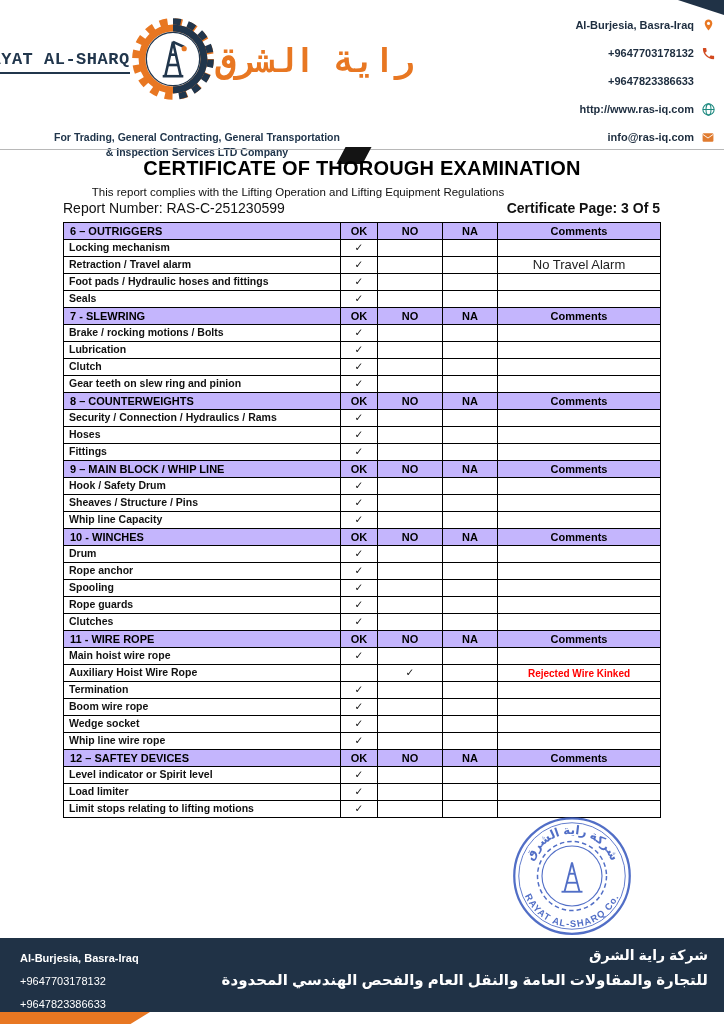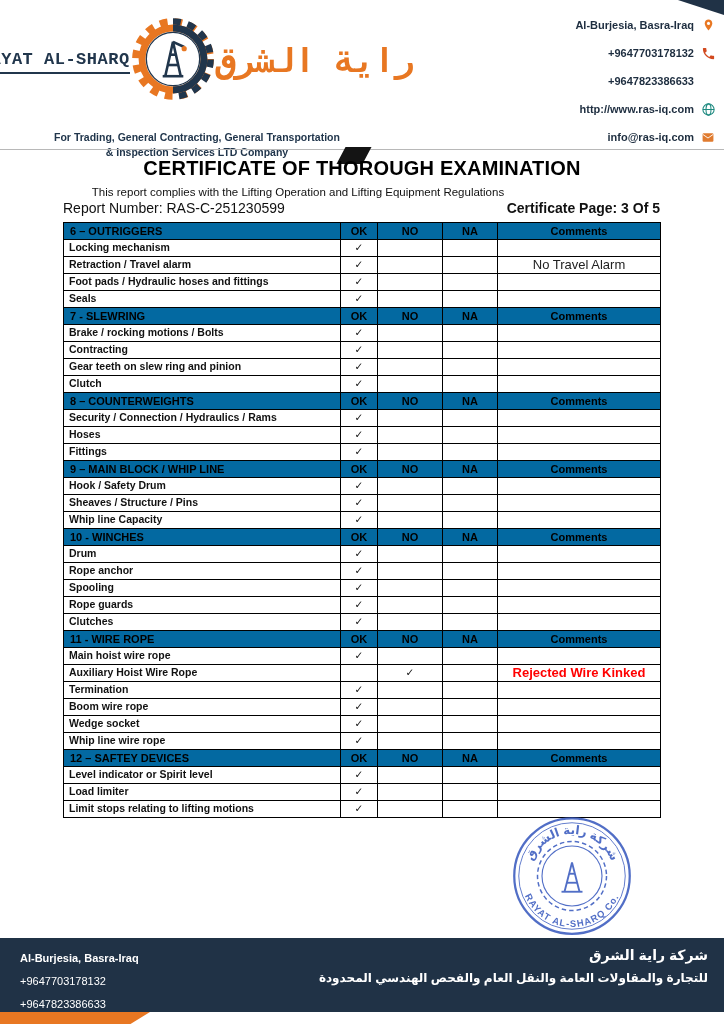--- a/index.html
+++ b/index.html
@@ -26,39 +26,39 @@
 
   .title{position:absolute;top:157px;left:0;width:724px;text-align:center;
          font-size:20px;font-weight:bold;color:#000;letter-spacing:.2px;}
   .subtitle{position:absolute;top:186px;left:4px;width:588px;text-align:center;font-size:11.5px;color:#111;}
   .meta-row{position:absolute;top:200px;left:63px;width:597px;display:flex;justify-content:space-between;font-size:14px;}
   .meta-right{font-weight:600;}
 
   
   .cert-table{position:absolute;top:222px;left:63px;width:597px;border-collapse:collapse;table-layout:fixed;}
   .cert-table td{border:1px solid #000;height:16px;padding:0 3px;font-size:10.5px;line-height:1.1;overflow:hidden;}
-  .section-row td{background:#0369a1;font-weight:bold;font-size:11px;text-align:center;color:#000;}
+  .section-row td{background:#c4b5fd;font-weight:bold;font-size:11px;text-align:center;color:#000;}
   .section-row td.item-col{text-align:left;padding-left:6px;}
   .item-row td.item-col{font-weight:bold;padding-left:5px;}
   .cert-table td.c{text-align:center;font-weight:bold;}
   .cert-table td.comment{text-align:center;}
   .comment.note{font-size:13px;font-weight:400;color:#222;}
-  .comment.rejected{color:#FF0000;font-weight:bold;font-size:13px;}
+  .comment.rejected{color:#FF0000;font-weight:bold;font-size:10px;}
 
   
   .stamp{position:absolute;left:512px;top:816px;opacity:.88;}
   .stamp text{font-family:"Liberation Sans","DejaVu Sans",sans-serif;}
 
   
   .footer{position:absolute;left:0;top:938px;width:724px;height:74px;background:#203246;color:#fff;}
   .footer-left{position:absolute;left:20px;top:9px;font-size:11px;line-height:23px;}
   .footer-left .f-bold{font-weight:bold;}
   .footer-right{position:absolute;right:16px;top:9px;text-align:right;direction:rtl;}
   .footer-company{font-size:14px;font-weight:bold;margin-bottom:8px;}
-  .footer-desc{font-size:12px;font-weight:bold;}
+  .footer-desc{font-size:15px;font-weight:bold;}
   .footer-accent{position:absolute;left:0;top:1012px;width:150px;height:12px;background:#E87722;
                  clip-path:polygon(0 0,100% 0,87% 100%,0 100%);}
 </style>
 </head>
 <body>
 
 <div class="page">
 
   <div class="corner-tr"></div>
 
@@ -205,37 +205,37 @@
 
   <tr class="item-row">
     <td class="item-col">Brake / rocking motions / Bolts</td>
     <td class="c">✓</td>
     <td class="c"></td>
     <td class="c"></td>
     <td class="comment"></td>
   </tr>
 
   <tr class="item-row">
-    <td class="item-col">Contracting</td>
+    <td class="item-col">Lubrication</td>
+    <td class="c">✓</td>
+    <td class="c"></td>
+    <td class="c"></td>
+    <td class="comment"></td>
+  </tr>
+
+  <tr class="item-row">
+    <td class="item-col">Clutch</td>
     <td class="c">✓</td>
     <td class="c"></td>
     <td class="c"></td>
     <td class="comment"></td>
   </tr>
 
   <tr class="item-row">
     <td class="item-col">Gear teeth on slew ring and pinion</td>
-    <td class="c">✓</td>
-    <td class="c"></td>
-    <td class="c"></td>
-    <td class="comment"></td>
-  </tr>
-
-  <tr class="item-row">
-    <td class="item-col">Clutch</td>
     <td class="c">✓</td>
     <td class="c"></td>
     <td class="c"></td>
     <td class="comment"></td>
   </tr>
 
   <tr class="section-row">
     <td class="item-col">8 – COUNTERWEIGHTS</td>
     <td class="c">OK</td>
     <td class="c">NO</td>

